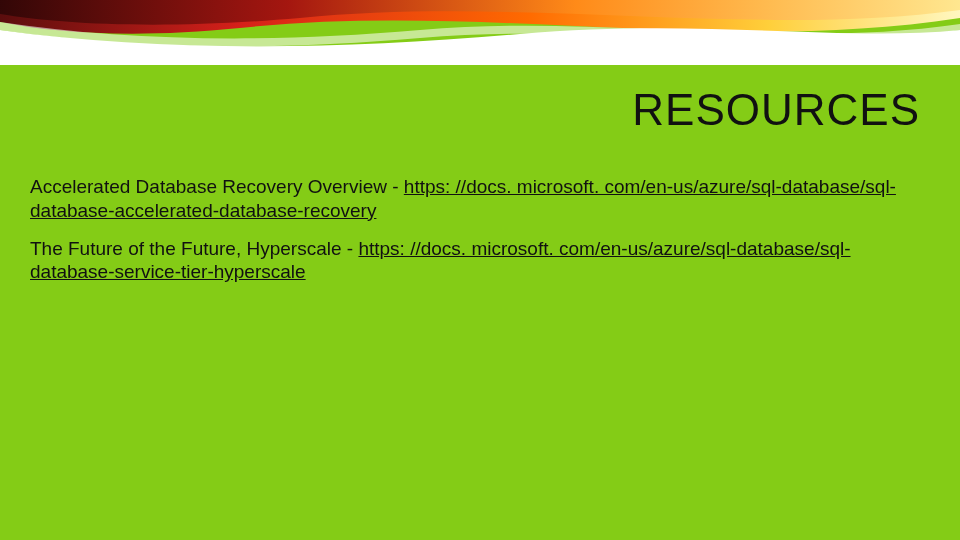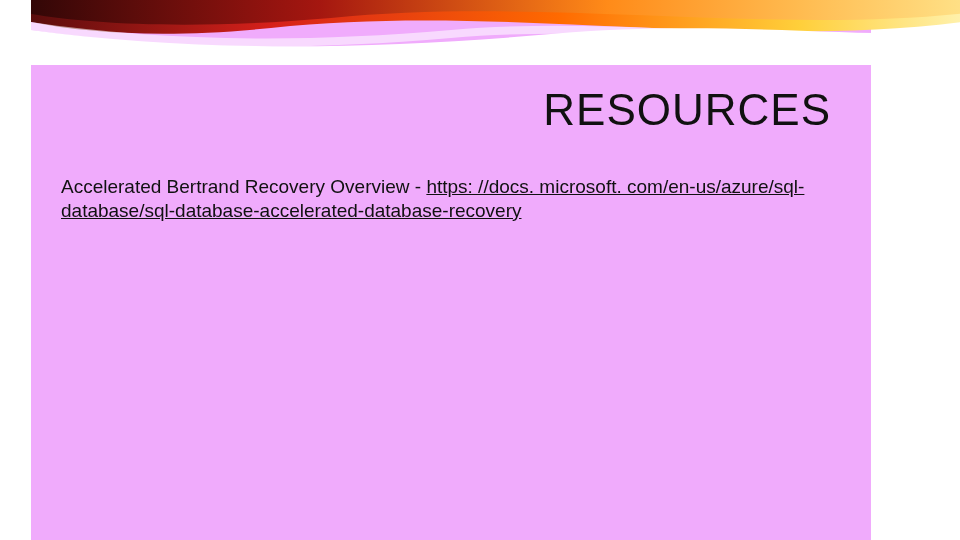--- a/index.html
+++ b/index.html
@@ -1,17 +1,17 @@
 <!DOCTYPE html>
 <html><head>
 <meta charset="utf-8">
 <style>
   * { margin: 0; padding: 0; box-sizing: border-box; }
   html, body { width: 960px; height: 540px; overflow: hidden; font-family: Arial, Helvetica, sans-serif; background: #fff; }
-  .slide { position: relative; width: 840px; height: 540px; background: #f0abfc; margin-left: 31px; }
+  .slide { position: relative; width: 960px; height: 540px; background: #84cc16; }
   .banner { position: absolute; top: 0; left: 0; width: 960px; height: 65px; overflow: hidden; }
   .banner svg { display: block; }
   .title { position: absolute; top: 85px; right: 40px; font-size: 44px; font-weight: 400; letter-spacing: 1px; color: #111; }
   .body { position: absolute; top: 175px; left: 30px; right: 30px; }
   .item { font-size: 19px; line-height: 1.25; color: #111; margin-bottom: 14px; }
   .lnk { text-decoration: underline; color: #111; cursor: pointer; }
 </style>
 </head>
 <body>
 
@@ -38,17 +38,20 @@
       <path d="M0 0 H960 V10 C760 38 520 -4 300 18 C160 30 60 24 0 14 Z" fill="url(#g2)" opacity="0.9"></path>
       <path d="M0 22 C120 40 260 44 420 30 C600 14 780 50 960 24 V30 C780 58 600 22 420 38 C260 52 120 48 0 30 Z" fill="#ffffff" opacity="0.55"></path>
       <path d="M0 30 C160 52 340 50 520 34 C700 18 840 42 960 30 V65 H0 Z" fill="#ffffff"></path>
     </svg>
   </div>
 
   <div class="title">RESOURCES</div>
 
   <div class="body">
     <div class="item">
-      <span>Accelerated Bertrand Recovery Overview - </span><span class="lnk">https: //docs. microsoft. com/en-us/azure/sql-database/sql-database-accelerated-database-recovery</span>
+      <span>Accelerated Database Recovery Overview - </span><span class="lnk">https: //docs. microsoft. com/en-us/azure/sql-database/sql-database-accelerated-database-recovery</span>
+    </div>
+    <div class="item">
+      <span>The Future of the Future, Hyperscale - </span><span class="lnk">https: //docs. microsoft. com/en-us/azure/sql-database/sql-database-service-tier-hyperscale</span>
     </div>
   </div>
 
 </div>
 
 </body></html>

